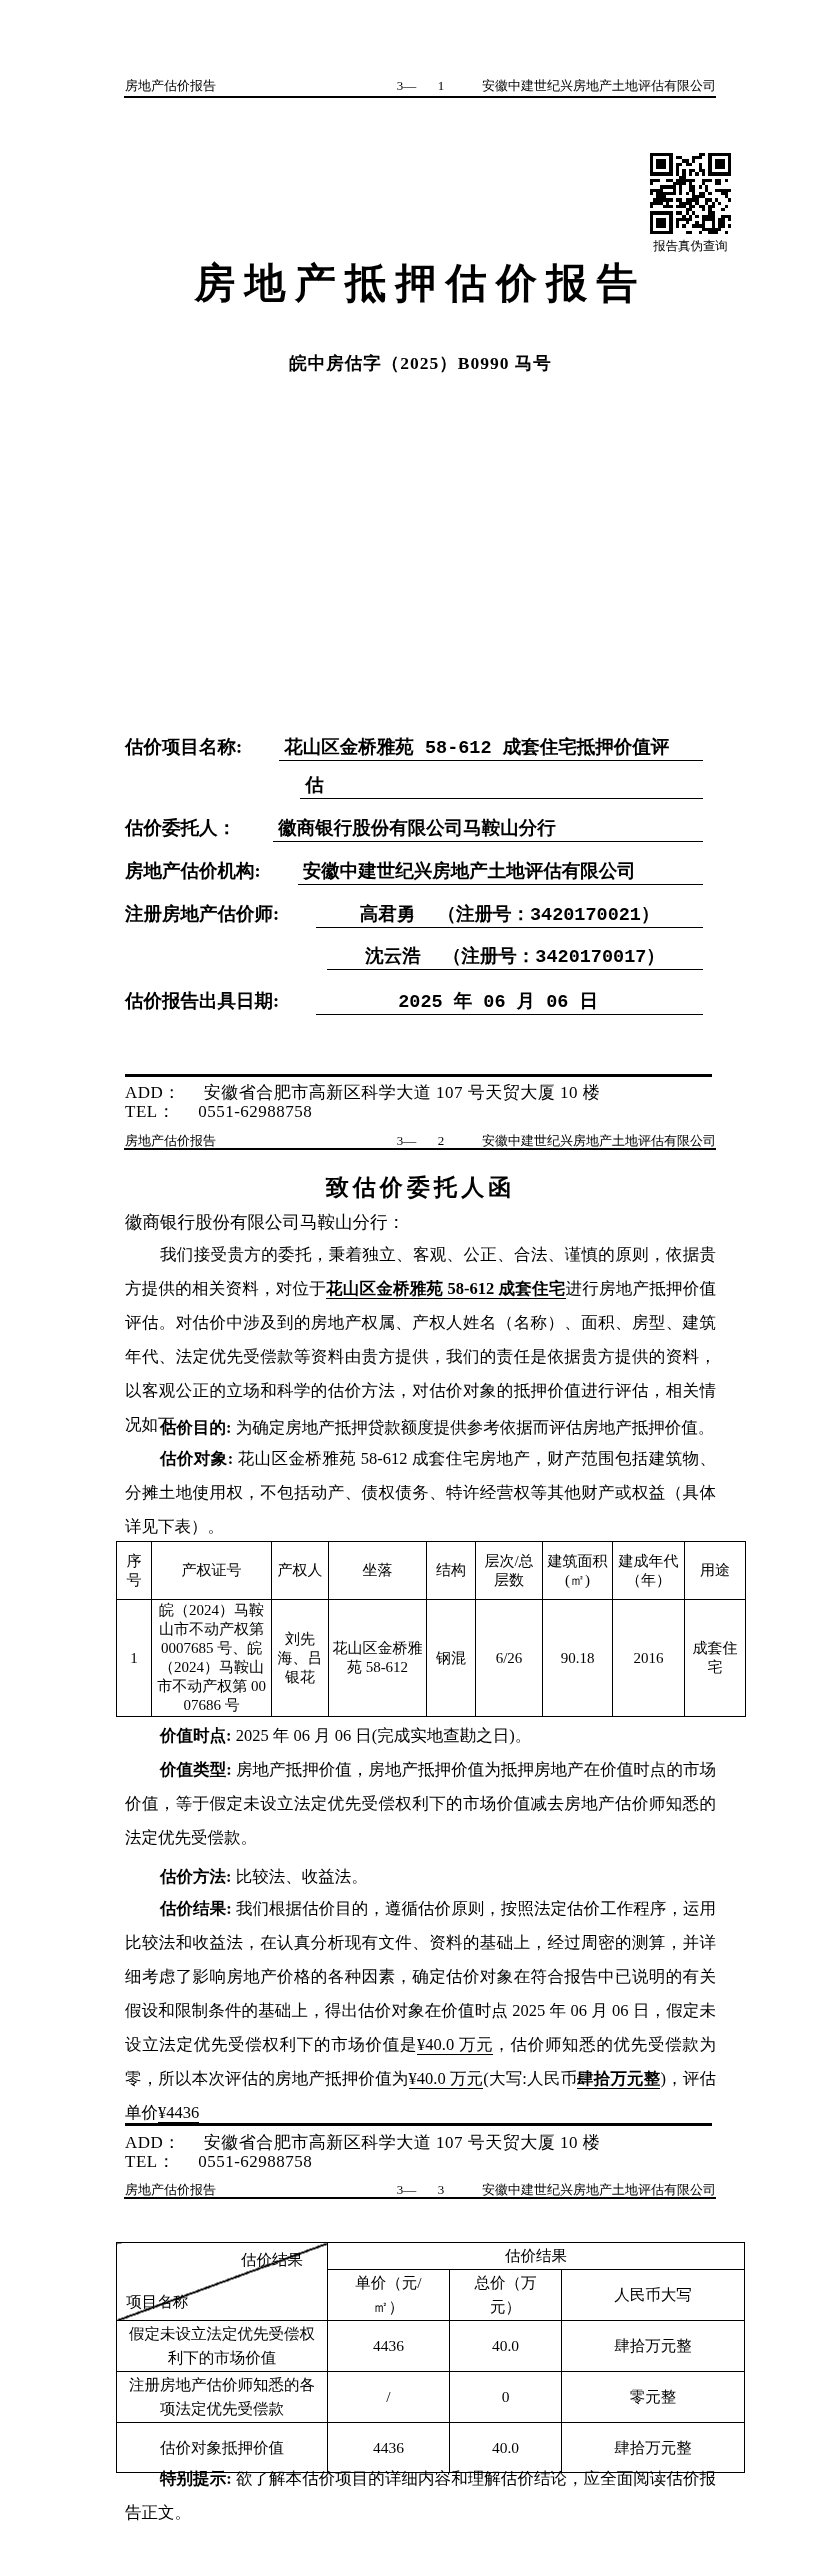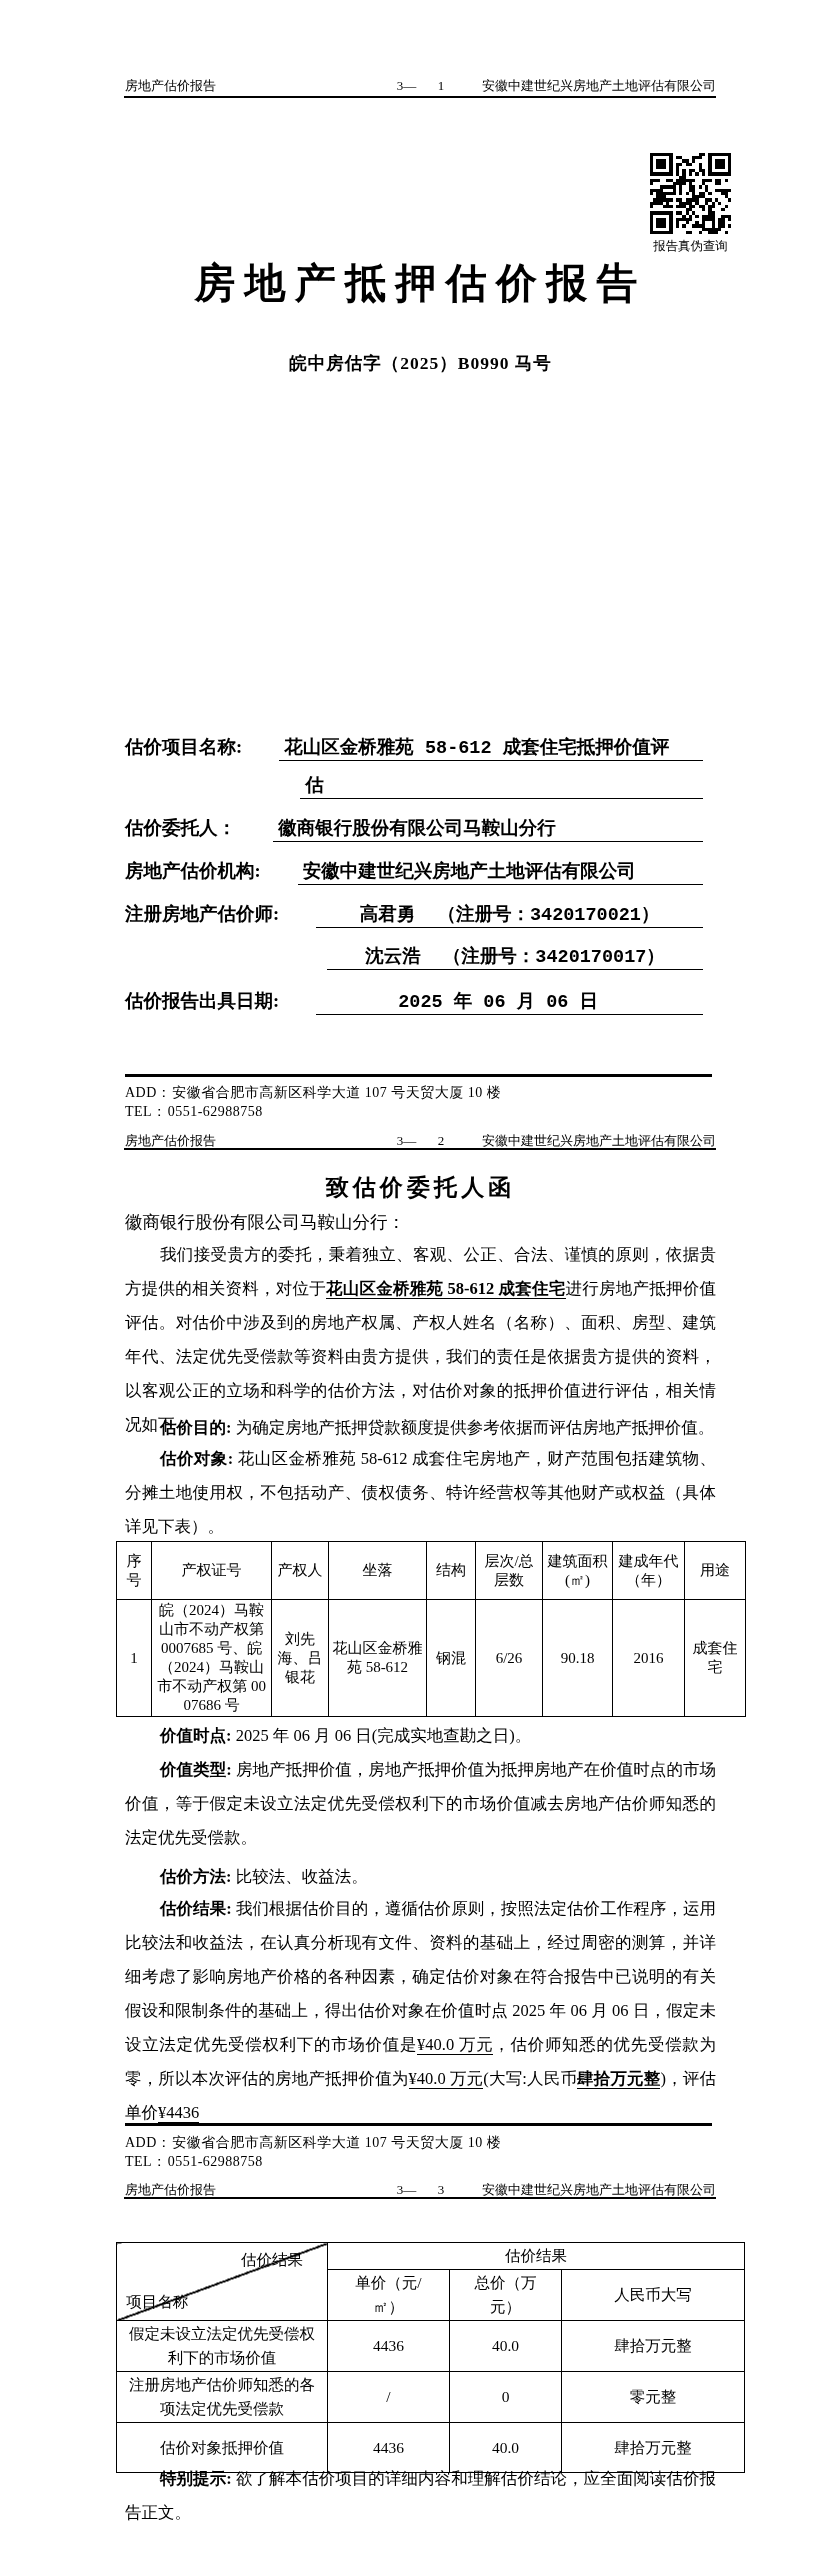--- a/index.html
+++ b/index.html
@@ -6,21 +6,21 @@
   .canvas{position:relative;width:818px;height:3300px;background:#ffffff;color:#000;
           font-family:"Liberation Serif","DejaVu Serif",serif;overflow:hidden;}
   .abs{position:absolute;}
   
   .pg-head{left:125px;width:591px;display:flex;align-items:baseline;font-size:13px;line-height:15.5px;}
   .ph-l{flex:1;text-align:left;}
   .ph-c{flex:0 0 auto;display:flex;gap:21.6px;}
   .ph-r{flex:1;text-align:right;}
   .rule{left:124px;width:592px;height:2.1px;background:#000;}
   .frule{left:125px;width:587px;height:2.6px;background:#000;}
-  .foot{left:125px;font-size:14px;line-height:15.5px;letter-spacing:0.5px;display:flex;gap:1px;}
+  .foot{left:125px;font-size:17px;line-height:15.5px;letter-spacing:0.5px;display:flex;gap:23px;}
   
   .qrcap{left:635px;width:111px;text-align:center;font-size:12.4px;}
   .title{left:125px;width:591px;text-align:center;font-size:41px;font-weight:bold;letter-spacing:9.3px;line-height:52px;}
   .subtitle{left:125px;width:591px;text-align:center;font-size:17.5px;font-weight:bold;letter-spacing:1px;}
   .fieldrow{left:125px;width:578px;display:flex;height:27px;gap:37px;}
   .f-label{font-weight:bold;font-size:18.5px;white-space:pre;padding-bottom:3.1px;}
   .f-spacer{width:138px;}
   .f-value{flex:1;border-bottom:1.5px solid #000;font-weight:bold;font-size:18.5px;padding:0 0 3.1px 5.2px;white-space:pre;font-family:Liberation Mono, monospace;}
   .f-center{text-align:center;padding-left:0;}
   .f-padl{padding-left:82px;}

